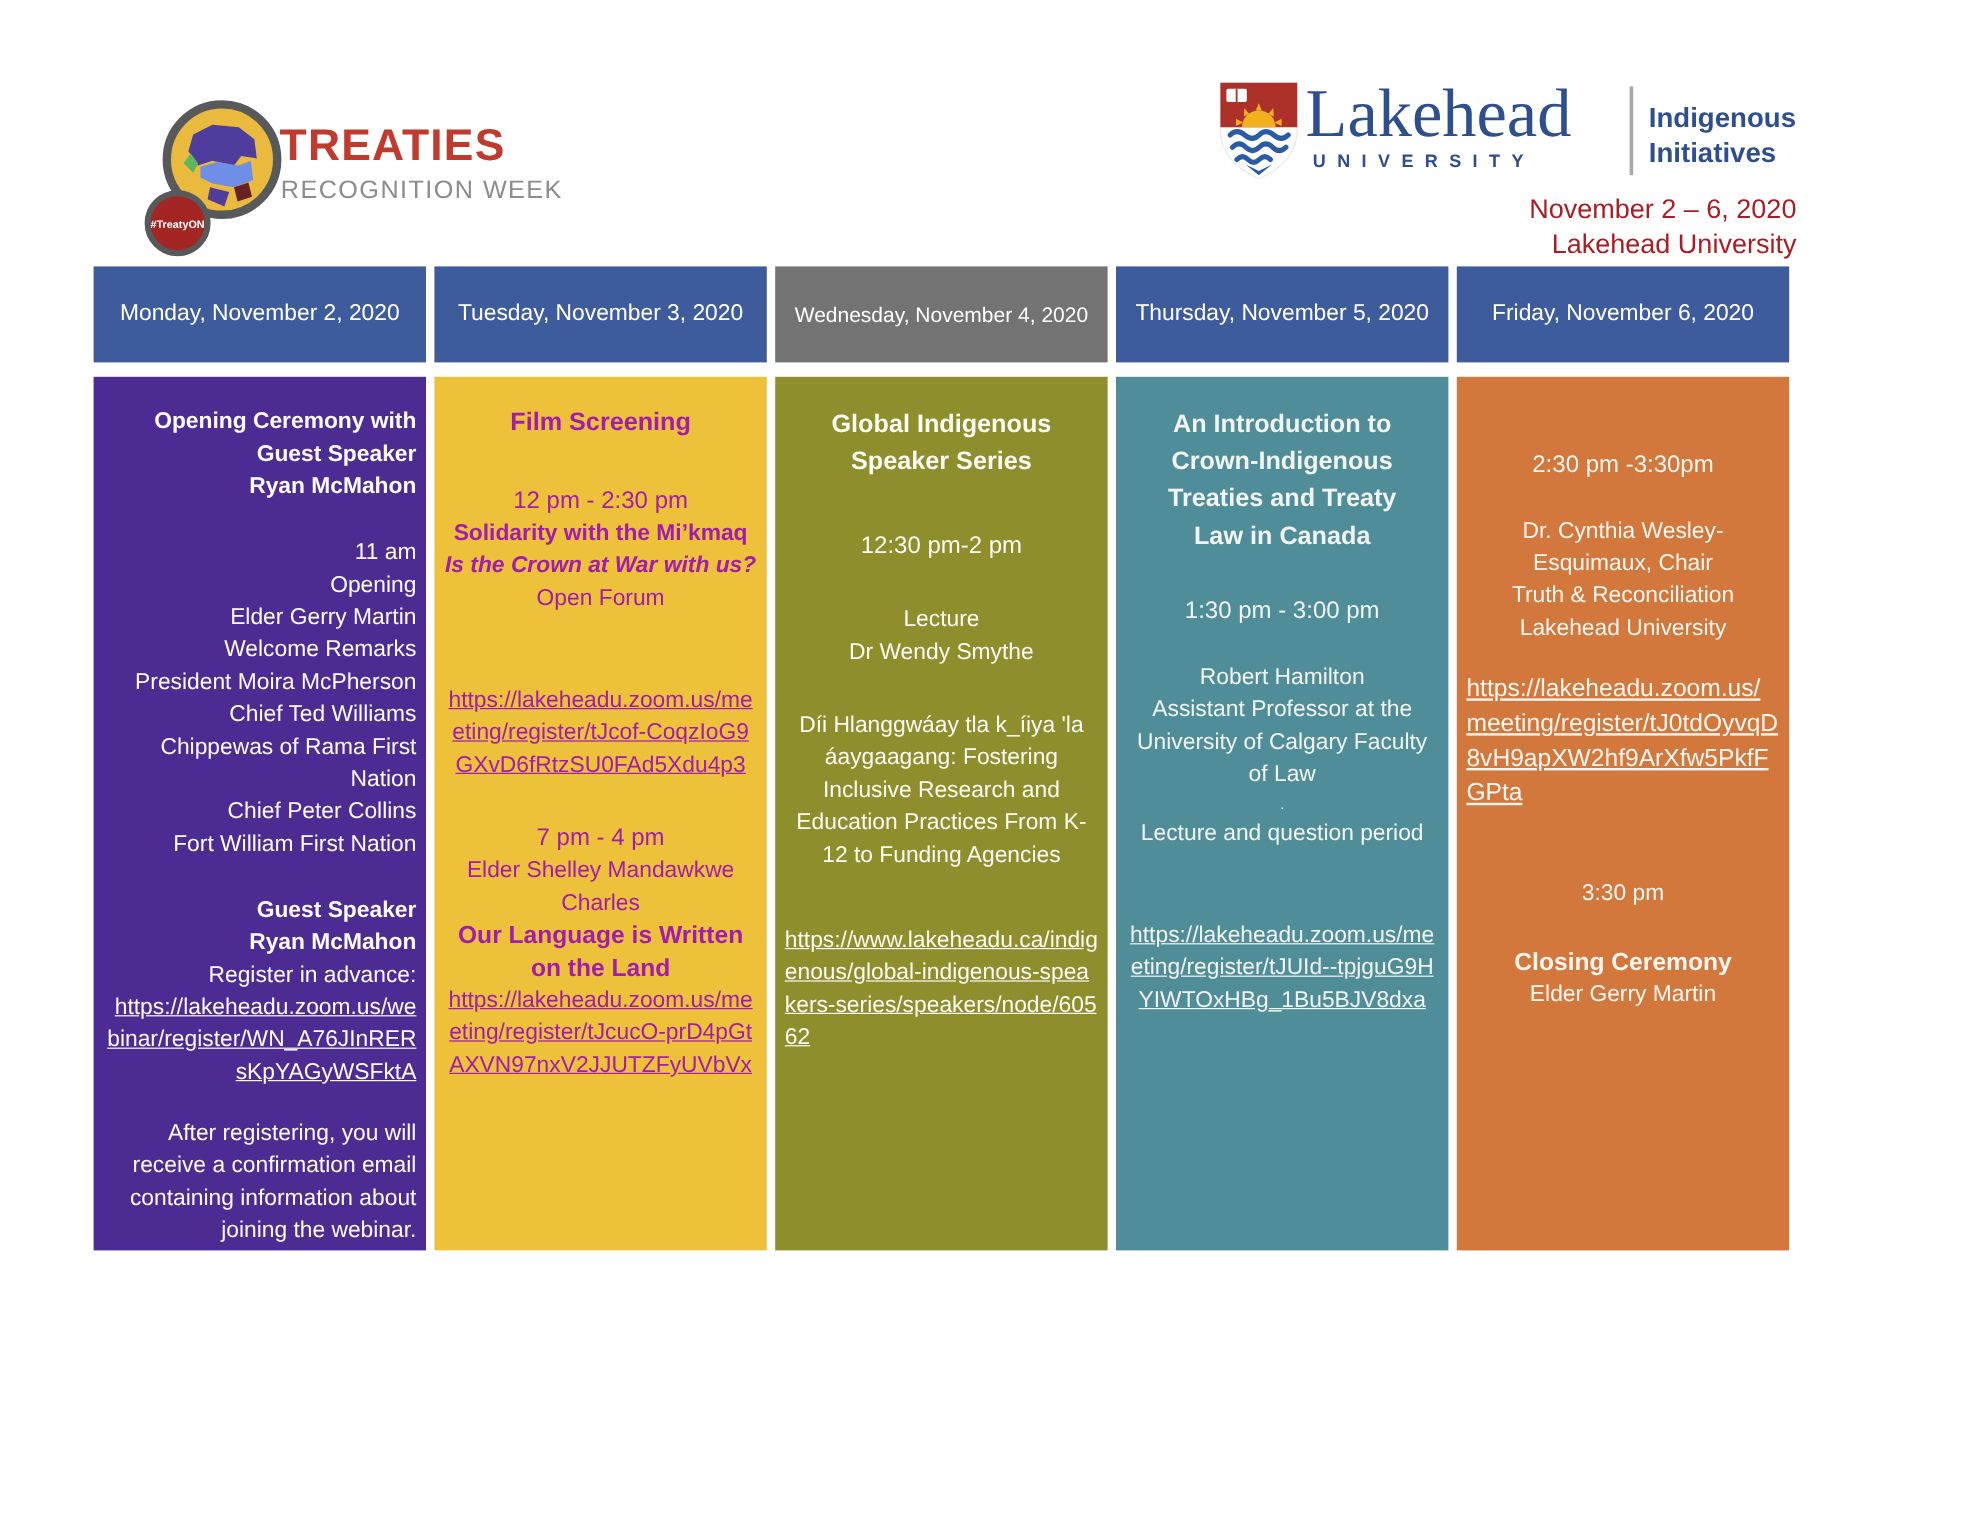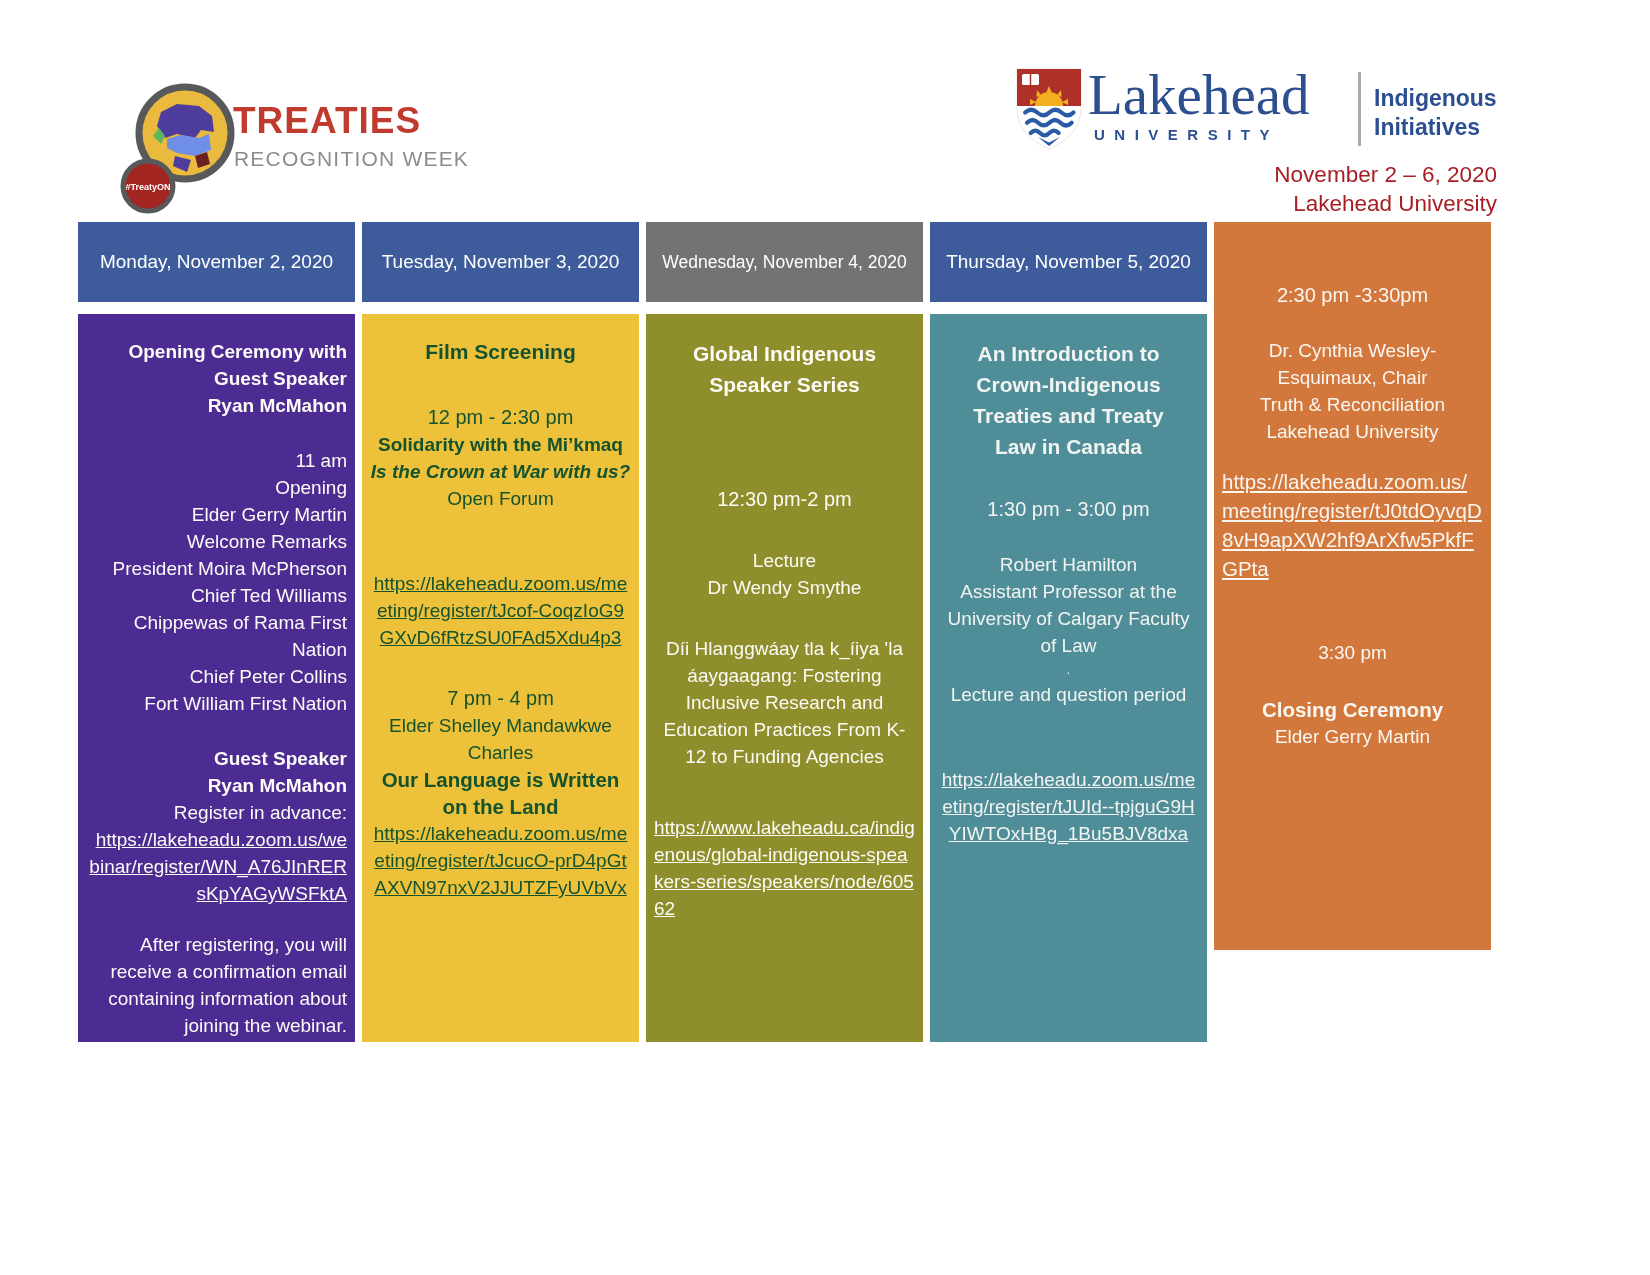--- a/index.html
+++ b/index.html
@@ -98,21 +98,21 @@
         <div class="blk bold">Guest Speaker
 Ryan McMahon</div>
         <div class="blk ">Register in advance:</div>
         <a href="#" class="blk link">https://lakeheadu.zoom.us/webinar/register/WN_A76JInRERsKpYAGyWSFktA</a>
         <div style="height: 24px;"></div>
         <div class="blk ">After registering, you will receive a confirmation email containing information about joining the webinar.</div>
       </div>
     </div>
     <div class="column">
       <div class="col-header" style="background: rgb(62, 91, 155); font-size: 19px;">Tuesday, November 3, 2020</div>
-      <div class="col-panel" style="background: rgb(237, 193, 58); color: #14532d;">
+      <div class="col-panel" style="background: rgb(237, 193, 58); color: #a21caf;">
         <div class="blk bold" style="font-size: 21px; line-height: 28px;">Film Screening</div>
         <div style="height: 38px;"></div>
         <div class="blk " style="font-size: 20px;">12 pm - 2:30 pm</div>
         <div class="blk bold">Solidarity with the Mi’kmaq</div>
         <div class="blk bi">Is the Crown at War with us?</div>
         <div class="blk ">Open Forum</div>
         <div style="height: 58px;"></div>
         <a href="#" class="blk link">https://lakeheadu.zoom.us/meeting/register/tJcof-CoqzIoG9GXvD6fRtzSU0FAd5Xdu4p3</a>
         <div style="height: 34px;"></div>
         <div class="blk " style="font-size: 20px;">7 pm - 4 pm</div>
@@ -120,21 +120,21 @@
         <div class="blk bold" style="font-size: 20.5px;">Our Language is Written on the Land</div>
         <a href="#" class="blk link">https://lakeheadu.zoom.us/meeting/register/tJcucO-prD4pGtAXVN97nxV2JJUTZFyUVbVx</a>
       </div>
     </div>
     <div class="column">
       <div class="col-header" style="background: #737373; font-size: 17.5px;">Wednesday, November 4, 2020</div>
       <div class="col-panel" style="background: rgb(142, 142, 44); color: rgb(252, 251, 245);">
         <div class="blk bold" style="font-size: 21px; line-height: 31px;">Global Indigenous
 Speaker Series</div>
         <div style="height: 42px;"></div>
-        <div class="blk " style="font-size: 20px; margin-top: 44px;">12:30 pm-2 pm</div>
+        <div class="blk " style="font-size: 20px;">12:30 pm-2 pm</div>
         <div style="height: 34px;"></div>
         <div class="blk ">Lecture
 Dr Wendy Smythe</div>
         <div style="height: 34px;"></div>
         <div class="blk ">Díi Hlanggwáay tla k_íiya 'la áaygaagang: Fostering Inclusive Research and Education Practices From K-12 to Funding Agencies</div>
         <div style="height: 44px;"></div>
         <a href="#" class="blk link" style="text-align: left;">https://www.lakeheadu.ca/indigenous/global-indigenous-speakers-series/speakers/node/60562</a>
       </div>
     </div>
     <div class="column">
@@ -149,20 +149,21 @@
         <div style="height: 28px;"></div>
         <div class="blk ">Robert Hamilton</div>
         <div class="blk ">Assistant Professor at the University of Calgary Faculty of Law</div>
         <div class="blk " style="font-size: 12px; line-height: 22px;">.</div>
         <div class="blk ">Lecture and question period</div>
         <div style="height: 58px;"></div>
         <a href="#" class="blk link">https://lakeheadu.zoom.us/meeting/register/tJUId--tpjguG9HYIWTOxHBg_1Bu5BJV8dxa</a>
       </div>
     </div>
     <div class="column">
+      <div class="col-header" style="background: rgb(62, 91, 155); font-size: 19px;">Friday, November 6, 2020</div>
       <div class="col-panel" style="background: rgb(210, 120, 60); color: rgb(251, 246, 240);">
         <div style="height: 36px;"></div>
         <div class="blk " style="font-size: 20px;">2:30 pm -3:30pm</div>
         <div style="height: 28px;"></div>
         <div class="blk ">Dr. Cynthia Wesley-Esquimaux, Chair
 Truth &amp; Reconciliation
 Lakehead University</div>
         <div style="height: 22px;"></div>
         <a href="#" class="blk link" style="font-size: 20.5px; line-height: 29px; text-align: left;">https://lakeheadu.zoom.us/meeting/register/tJ0tdOyvqD8vH9apXW2hf9ArXfw5PkfFGPta</a>
         <div style="height: 56px;"></div>

